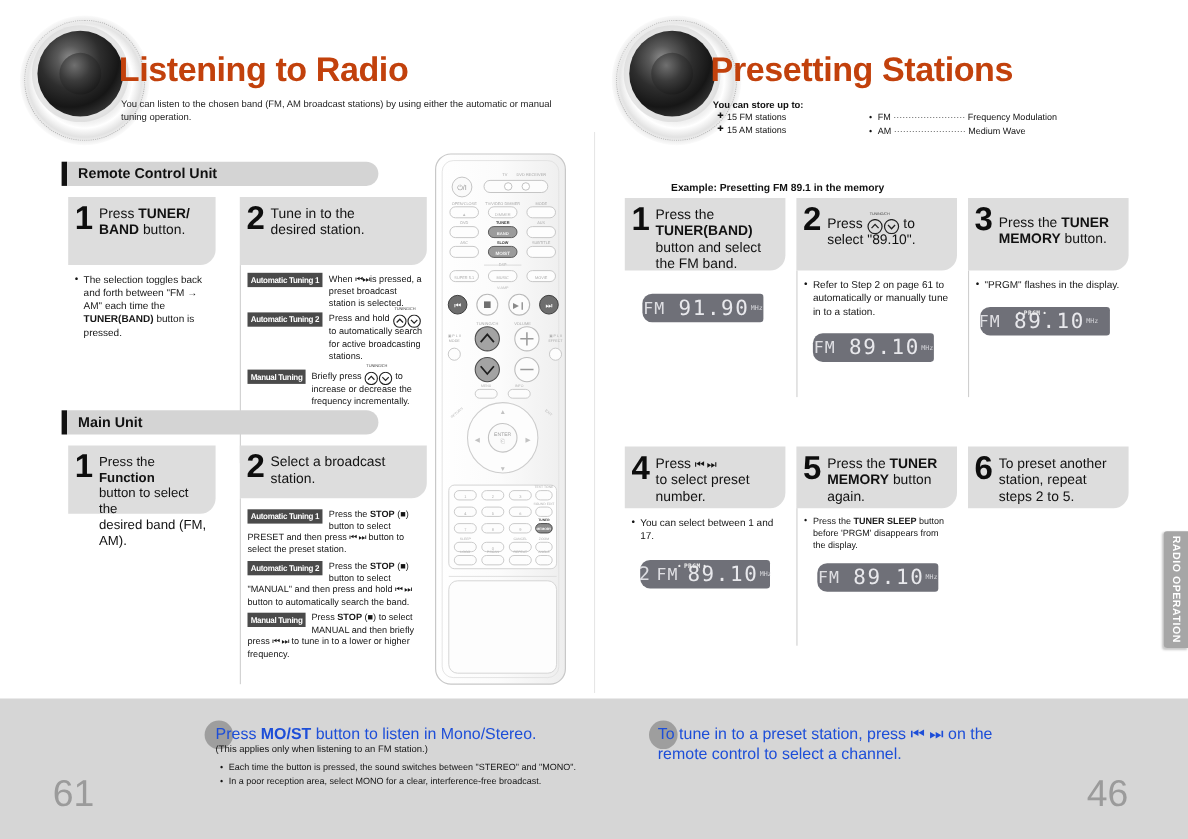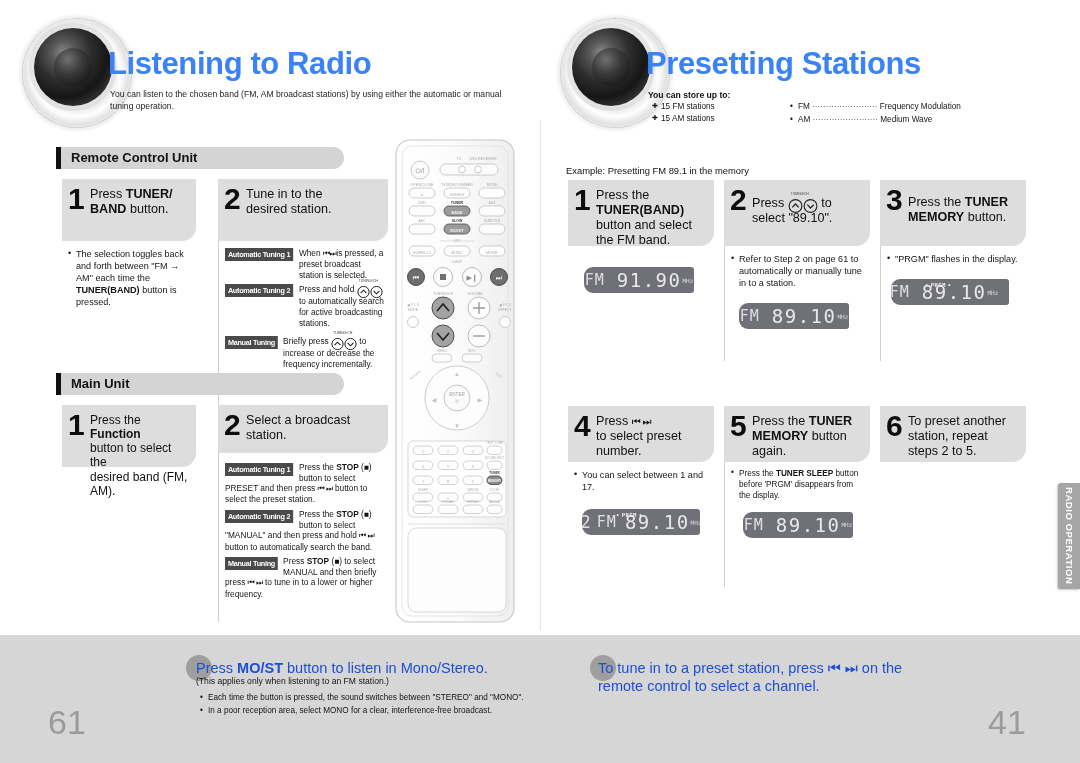--- a/index.html
+++ b/index.html
@@ -29,21 +29,21 @@
   }
   .speaker .dust {
     position: absolute; left: 36px; top: 34px; width: 38px; height: 38px;
     border-radius: 50%;
     background: radial-gradient(circle at 36% 30%, #707070 0%, #3b3b3b 40%, #1b1b1b 78%, #444 100%);
   }
 
   
   .title {
     position: absolute;
-    font-size: 31px; font-weight: bold; color: #3b82f6;
+    font-size: 31px; font-weight: bold; color: #c2410c;
     letter-spacing: -0.4px; white-space: nowrap;
   }
   .subtitle {
     position: absolute; font-size: 8.6px; color: #1d1d1d; line-height: 1.45;
   }
 
   
   .sect { position: absolute; height: 22px; }
   .sect .tick {
     position: absolute; left: 0; top: 0; width: 5px; height: 22px; background: #111;
@@ -154,21 +154,21 @@
 
   
   .storeup { position: absolute; font-size: 8.6px; font-weight: bold; color: #111; }
   .storelist { position: absolute; font-size: 8.2px; color: #141414; line-height: 1.5; }
   .storelist li { list-style: none; position: relative; padding-left: 9px; }
   .storelist li:before { content: "\271A"; position: absolute; left: 0; font-size: 7px; }
   .bandkey { position: absolute; font-size: 8.2px; color: #141414; line-height: 1.55; }
   .bandkey li { list-style: none; position: relative; padding-left: 8px; white-space: nowrap; }
   .bandkey li:before { content: "•"; position: absolute; left: 0; }
   .bandkey .dots { letter-spacing: 0px; color: #555; }
-  .example { position: absolute; font-size: 9.4px; font-weight: normal; color: #111; }
+  .example { position: absolute; font-size: 9.4px; font-weight: bold; color: #111; margin-left: 44px; }
 </style>
 </head>
 <body>
 
 <div class="page">
 
   <div class="speaker" style="left:18px; top:14px;">
     <div class="halo"></div>
       <div class="halo2"></div>
     <div class="cone"></div>
@@ -565,16 +565,16 @@
     <div class="bandsub" style="left:196px; top:41px;">(This applies only when listening to an FM station.)</div>
     <ul class="bandlist" style="left:200px; top:56px;">
       <li>Each time the button is pressed, the sound switches between "STEREO" and "MONO".</li>
       <li>In a poor reception area, select MONO for a clear, interference-free broadcast.</li>
     </ul>
 
     <div class="bubble" style="left:590px; top:20px;"></div>
     <div class="bandtitle" style="left:598px; top:24px;">To tune in to a preset station, press  ⏮ ⏭  on the<br>remote control to select a channel.</div>
 
     <div class="pageno" style="left:48px; top:68px;">61</div>
-    <div class="pageno" style="left:988px; top:68px;">41</div>
+    <div class="pageno" style="left:988px; top:68px;">46</div>
   </div>
 
 </div>
 
 </body></html>

